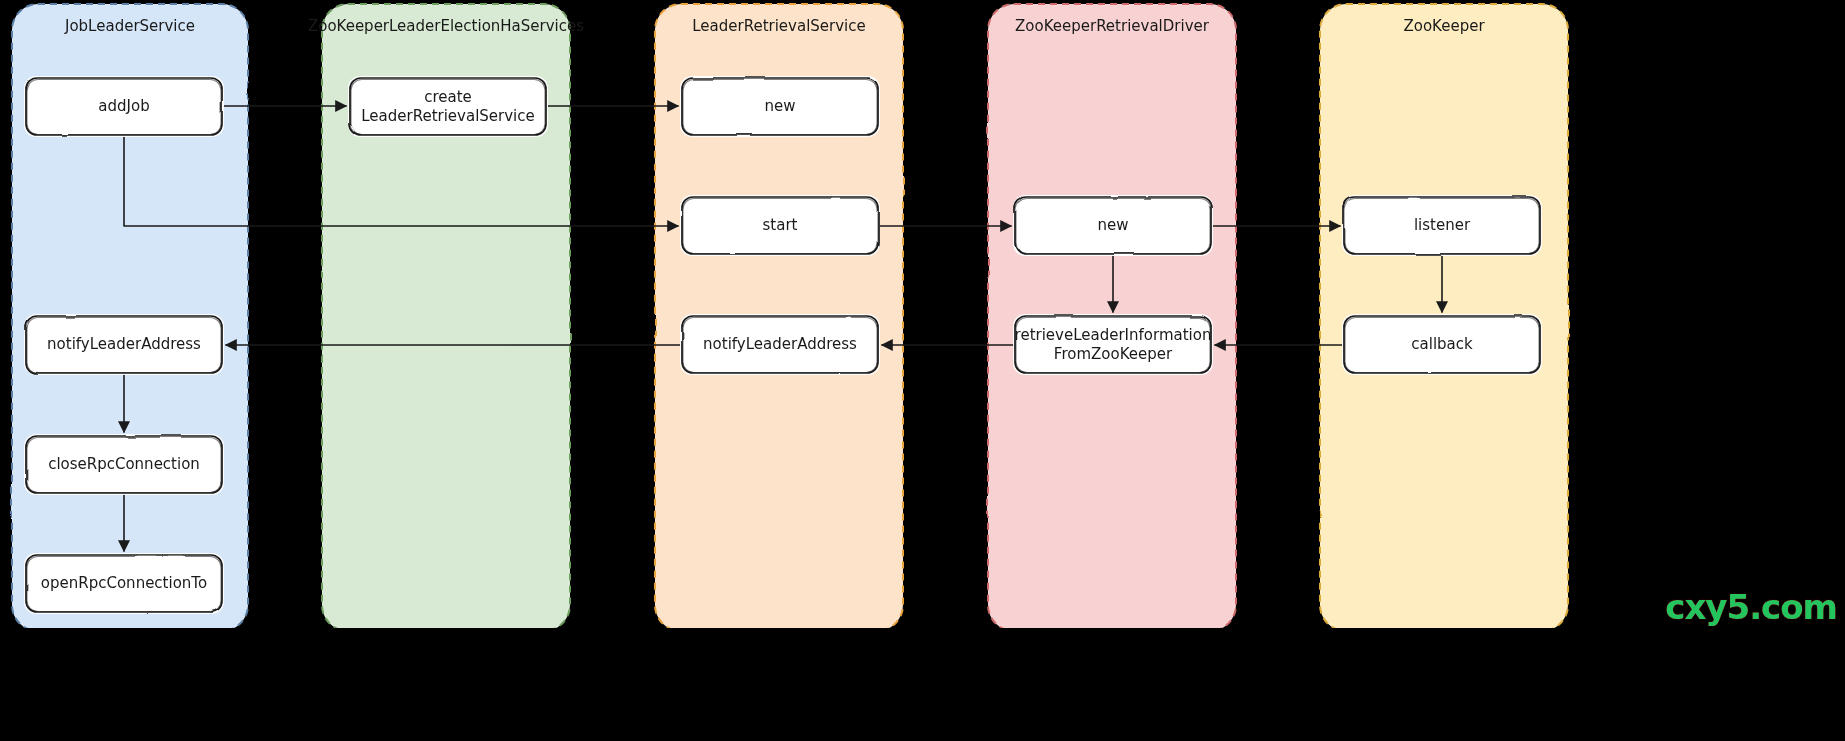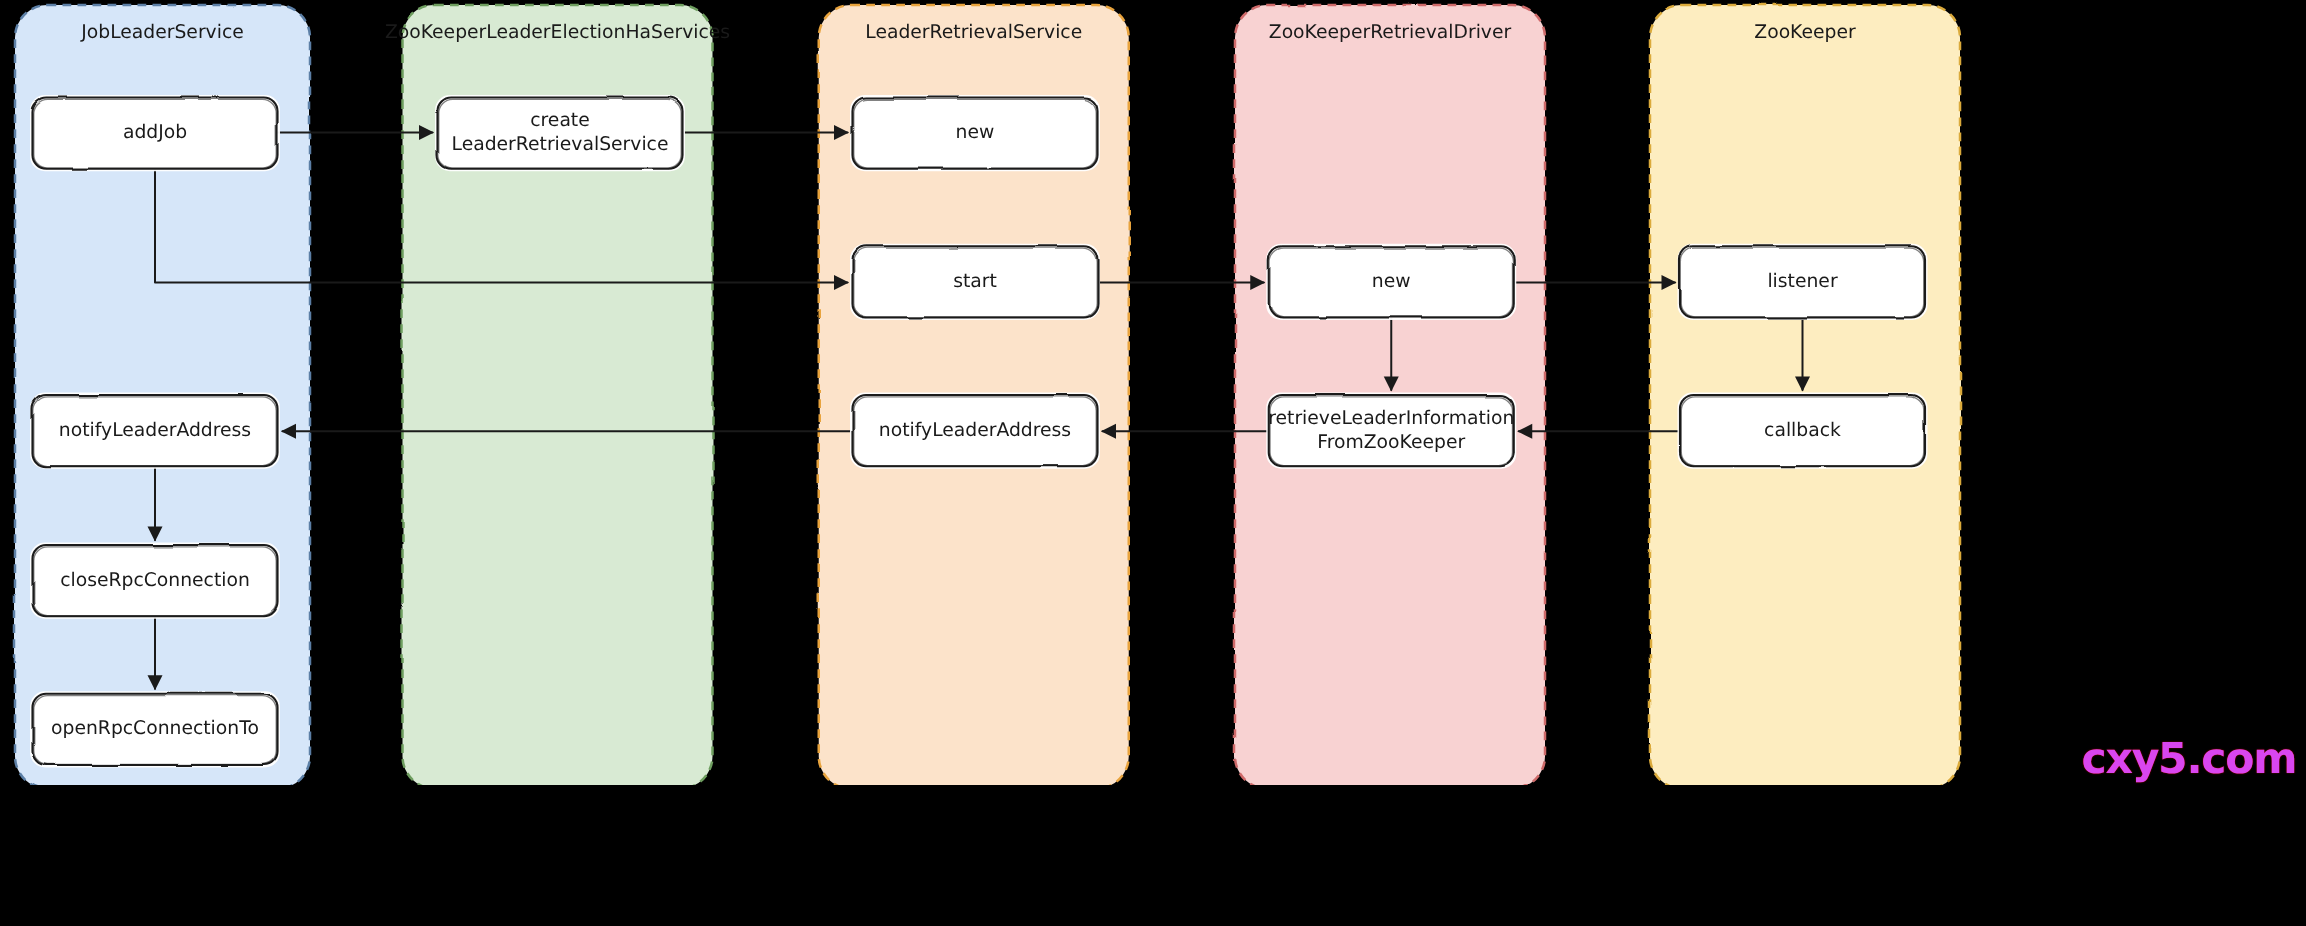--- a/index.html
+++ b/index.html
@@ -37,21 +37,21 @@
     text-anchor: middle;
     dominant-baseline: middle;
   }
   .watermark {
     position: absolute;
     right: 8px;
     bottom: 4px;
     font-family: "DejaVu Sans", sans-serif;
     font-size: 34px;
     font-weight: bold;
-    color: #d946ef;
+    color: #22c55e;
     letter-spacing: -1px;
     line-height: 1;
     text-shadow: 0 0 1px #ef0000;
   }
 </style>
 </head>
 <body>
 
 <div id="stage">
   <svg id="diagram" viewBox="0 0 1845 741">

